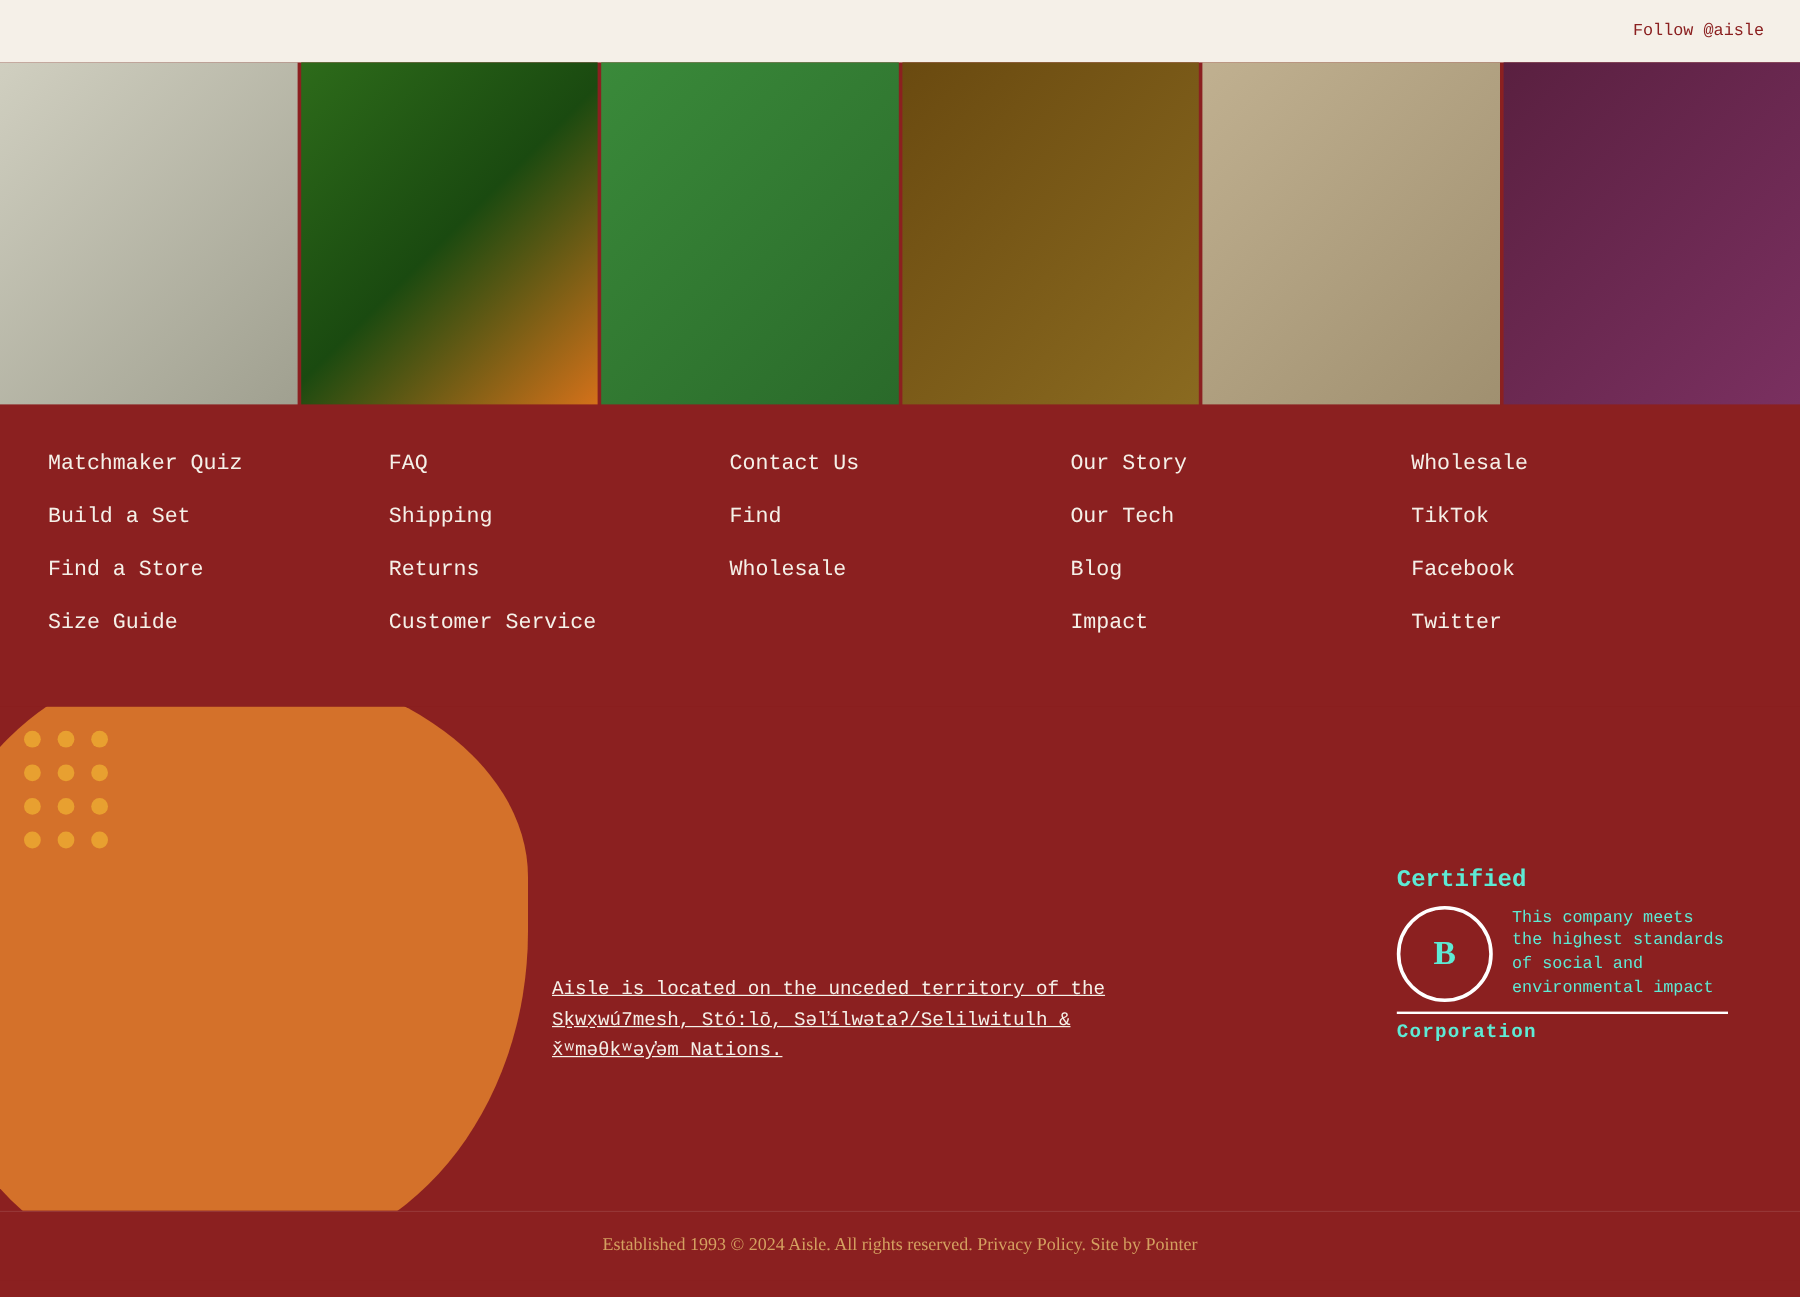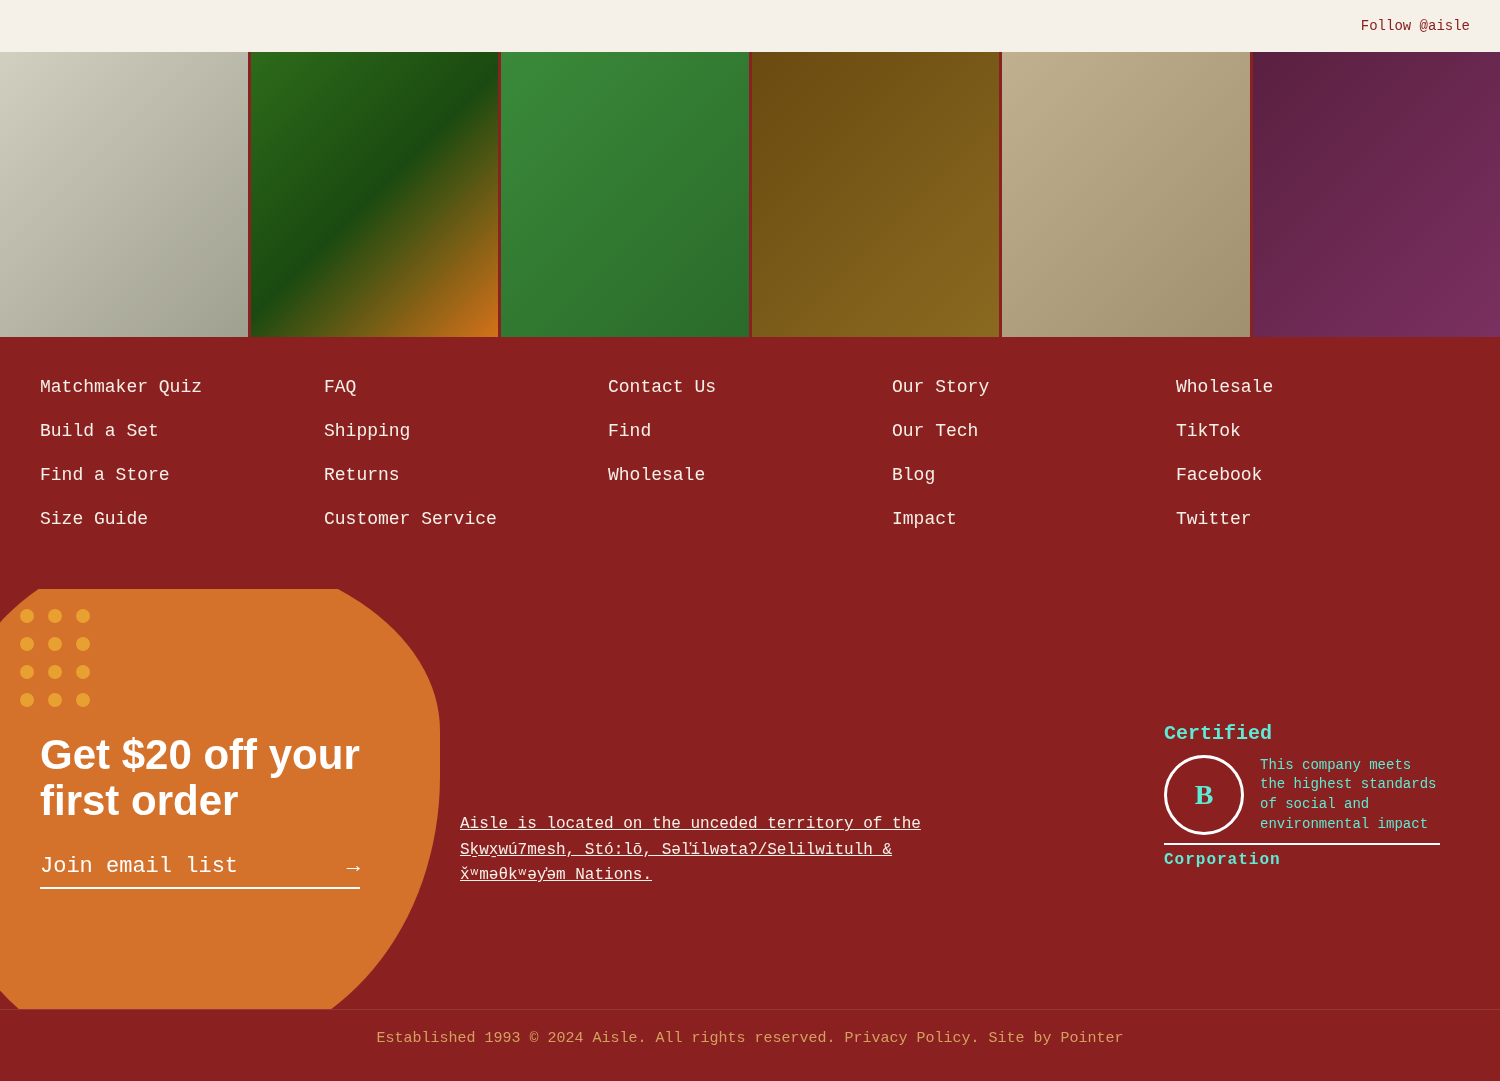--- a/index.html
+++ b/index.html
@@ -176,21 +176,21 @@
       letter-spacing: 1px;
     }
 
     
     .footer-bar {
       background: #8B2020;
       padding: 20px 40px;
       text-align: center;
       color: #D4A060;
       font-size: 15px;
-      font-family: Liberation Mono, monospace;
+      font-family: Liberation Serif, serif;
       position: relative;
       z-index: 5;
       border-top: 1px solid rgba(255,255,255,0.1);
     }
 
     
     .photo-1 { background: linear-gradient(135deg, #d0cfc0 0%, #a0a090 100%); }
     .photo-2 { background: linear-gradient(135deg, #2d6b1a 0%, #1a4a10 50%, #d4711a 100%); }
     .photo-3 { background: linear-gradient(135deg, #3a8a3a 0%, #2a6a2a 100%); }
     .photo-4 { background: linear-gradient(135deg, #6a4a10 0%, #8a6a20 100%); }
@@ -299,27 +299,20 @@
       <div class="dot-circle"></div>
       <div class="dot-circle"></div>
     </div>
     <div class="dots-row">
       <div class="dot-circle"></div>
       <div class="dot-circle"></div>
       <div class="dot-circle"></div>
     </div>
   </div>
 
-  <div class="email-promo">
-    <h2>Get $20 off your first order</h2>
-    <div class="email-join">
-      <span>Join email list</span>
-      <span class="arrow">→</span>
-    </div>
-  </div>
 
   <div class="territory-text">
     <p>Aisle is located on the unceded territory of the Sḵwx̱wú7mesh, Stó:lō, Səl̓ílwətaʔ/Selilwitulh &amp; x̌ʷməθkʷəy̓əm Nations.</p>
   </div>
 
   <div class="bcorp-badge">
     <div class="bcorp-top">Certified</div>
     <div class="bcorp-middle">
       <div class="bcorp-circle">
         <span>B</span>

